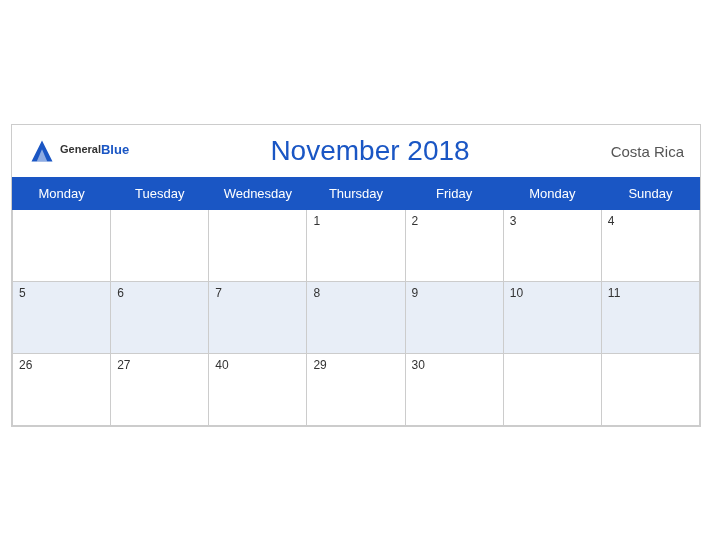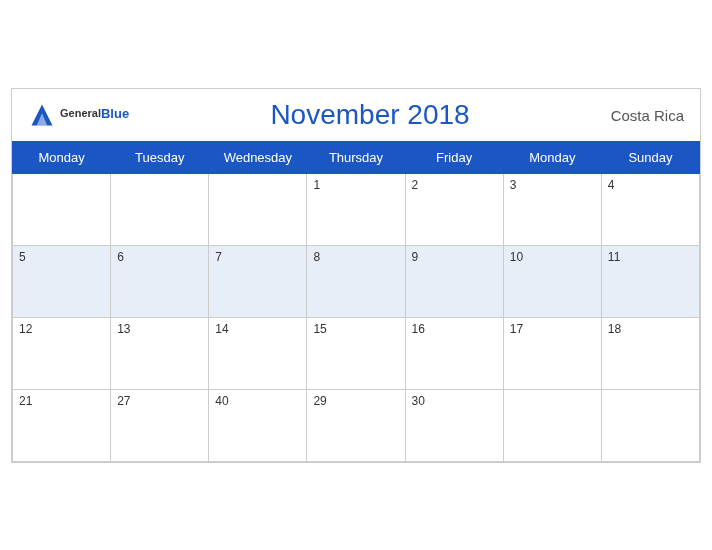--- a/index.html
+++ b/index.html
@@ -143,30 +143,21 @@
         <tr class="row-shaded">
           <td><span class="day-num">5</span></td>
           <td><span class="day-num">6</span></td>
           <td><span class="day-num">7</span></td>
           <td><span class="day-num">8</span></td>
           <td><span class="day-num">9</span></td>
           <td><span class="day-num">10</span></td>
           <td><span class="day-num">11</span></td>
         </tr>
         <tr>
-          <td><span class="day-num">12</span></td>
-          <td><span class="day-num">13</span></td>
-          <td><span class="day-num">14</span></td>
-          <td><span class="day-num">15</span></td>
-          <td><span class="day-num">16</span></td>
-          <td><span class="day-num">17</span></td>
-          <td><span class="day-num">18</span></td>
-        </tr>
-        <tr>
-          <td><span class="day-num">21</span></td>
+          <td><span class="day-num">26</span></td>
           <td><span class="day-num">27</span></td>
           <td><span class="day-num">40</span></td>
           <td><span class="day-num">29</span></td>
           <td><span class="day-num">30</span></td>
           <td class="empty-cell"></td>
           <td class="empty-cell"></td>
         </tr>
       </tbody>
   </table>
 </div>

